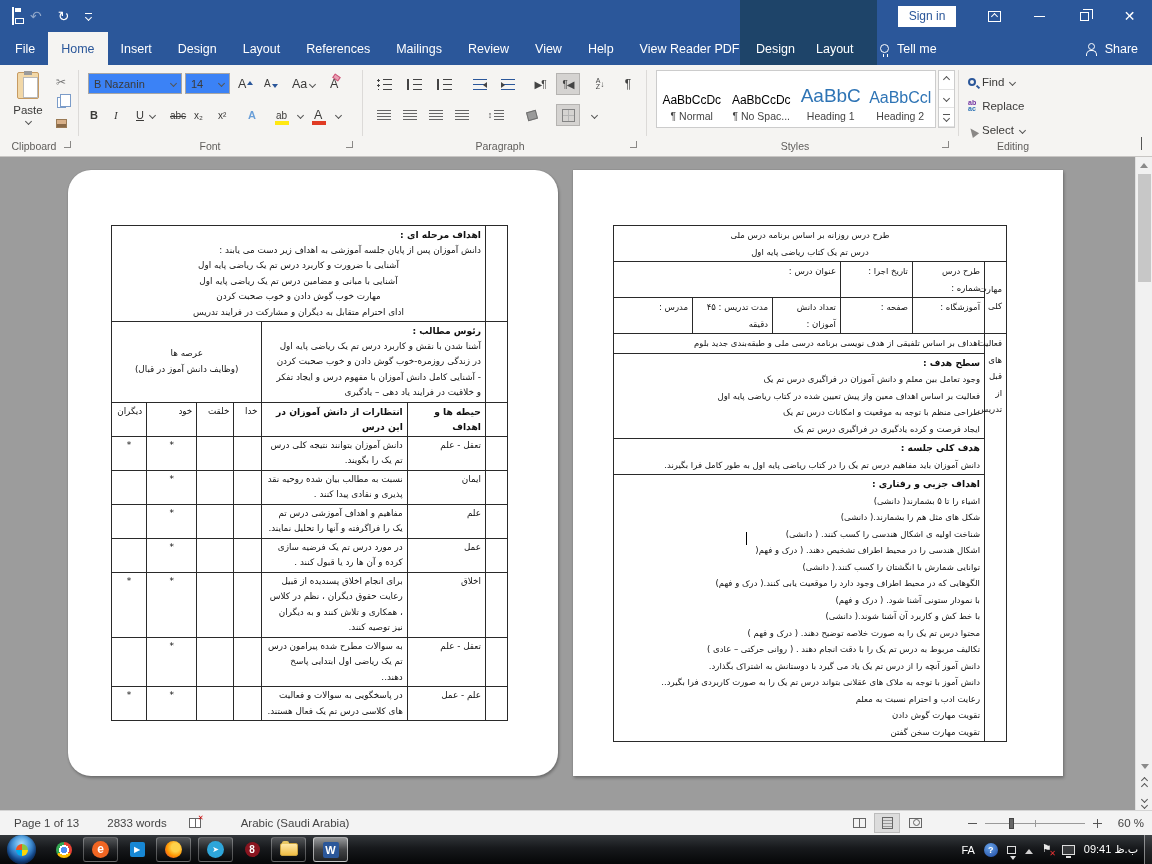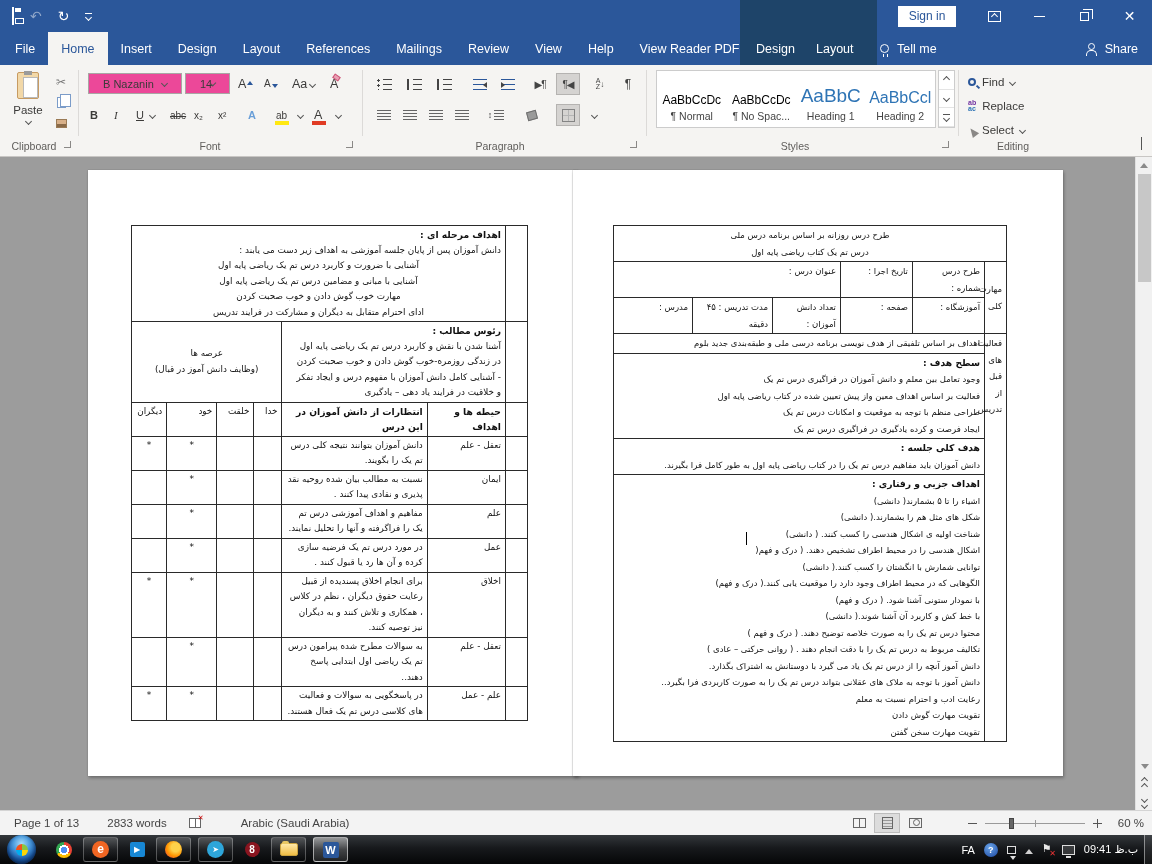--- a/index.html
+++ b/index.html
@@ -57,21 +57,21 @@
   .clip::after { content:""; position:absolute; left:5px; top:4px; width:13px; height:19px; background:#fff; border:1px solid #b9b9b9; }
   .paste .lbl { margin-top:5px; font-size:11.5px; }
   .paste .cvd { margin:3px auto 0; }
   .cvd { width:5px; height:5px; border-right:1px solid #555; border-bottom:1px solid #555; transform:rotate(45deg); }
   .sideic { position:absolute; left:52px; width:18px; height:18px; display:flex; align-items:center; justify-content:center; }
   .ic-scissors { font-size:12px; color:#777; }
   .ic-copy { width:9px; height:11px; border:1px solid #7b9cc9; background:#fff; position:relative; }
   .ic-copy::after { content:""; position:absolute; left:2px; top:-4px; width:9px; height:11px; border:1px solid #7b9cc9; background:#fff; }
   .ic-paint { width:11px; height:9px; background:linear-gradient(#d8b089 55%,#8a6a48 55%); border:1px solid #9a7a55; }
 
-  .combo { position:absolute; top:8px; height:21px; background:#ec4899; border:1px solid #a8a6a4; display:flex; align-items:center; justify-content:space-between; padding:0 14px; font-size:11px; }
+  .combo { position:absolute; top:8px; height:21px; background:#3b82f6; border:1px solid #a8a6a4; display:flex; align-items:center; justify-content:space-between; padding:0 5px; font-size:11px; }
   .fname { left:88px; width:94px; } .fsize { left:185px; width:45px; }
   .rbtn { position:absolute; display:flex; align-items:center; justify-content:center; height:22px; }
   .r1 { top:8px; } .r2 { top:39px; }
   .glyph { font-size:12.5px; line-height:1; }
   .tri-up { width:0;height:0;border:3px solid transparent;border-bottom:4px solid #2b579a; margin-left:1px; margin-top:-6px;}
   .tri-dn { width:0;height:0;border:3px solid transparent;border-top:4px solid #2b579a; margin-left:1px; margin-bottom:-6px;}
   .b-bold { font-weight:bold; }
   .b-ital { font-style:italic; font-family:"Liberation Serif",serif; }
   .b-und { text-decoration:underline; }
   .b-str { font-size:10px; text-decoration:line-through; }
@@ -117,21 +117,21 @@
   .lens { width:8px; height:8px; border:2px solid #2b579a; border-radius:50%; position:relative; }
   .lens::after { content:""; position:absolute; left:6px; top:6px; width:4px; height:2px; background:#2b579a; transform:rotate(45deg); }
   .repl { display:flex; flex-direction:column; line-height:6px; font-size:7px; font-weight:bold; }
   .repl .t1 { color:#7030a0; } .repl .t2 { color:#2e74b5; }
   .selar { width:0; height:0; border:4px solid transparent; border-bottom:9px solid #8a8886; transform:rotate(-38deg); }
   .collapse { position:absolute; right:10px; bottom:6px; }
 
   
   .canvas { position:absolute; top:157px; left:0; width:1152px; height:653px; background:#9c9c9c; }
   .page { position:absolute; top:13px; width:490px; height:606px; background:#fff; box-shadow:0 0 1px #6f6f6f,1px 2px 3px rgba(0,0,0,.3); }
-  .pl { left:88px; } .pr { left:573px; }
+  .pl { left:68px;border-radius:23px; } .pr { left:573px; }
   .dtable { position:absolute; top:55px; border-collapse:collapse; table-layout:fixed; direction:rtl; color:#111; font-size:8.8px; line-height:15.5px; font-family:"DejaVu Sans",sans-serif; }
   .dtable td { border:1px solid #2a2a2a; vertical-align:top; padding:1px 4px; text-align:right; }
   .tleft { right:50px; width:397px; }
   .tright { right:56px; width:393px; font-size:8.5px; line-height:16.5px; }
   .bold { font-weight:bold; font-size:9.2px; }
   .cc { text-align:center !important; }
   .vmid { vertical-align:middle !important; }
   .mark { text-align:center !important; font-size:9px; }
   .caret { position:absolute; left:173px; top:362px; width:1px; height:13px; background:#000; }
 

